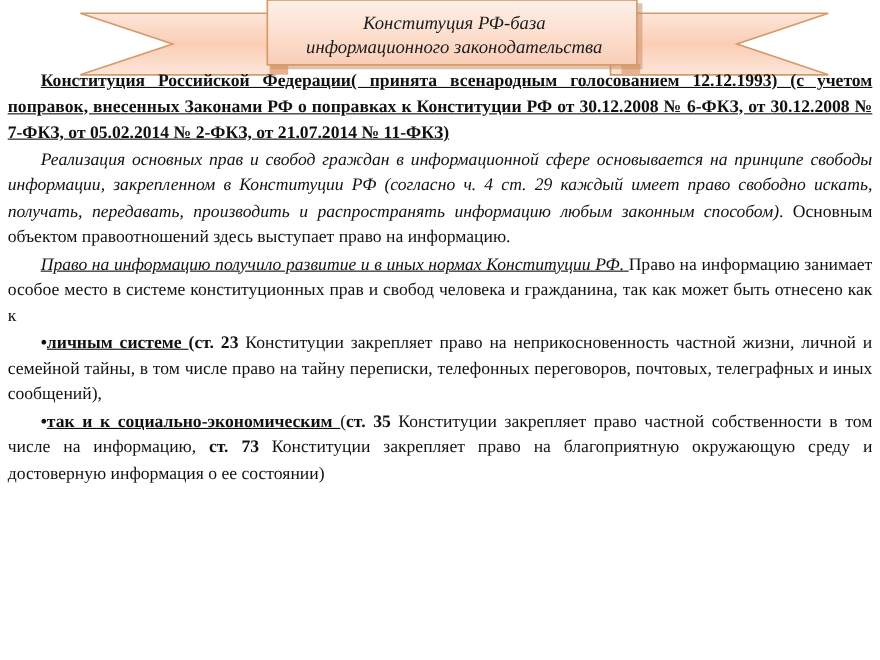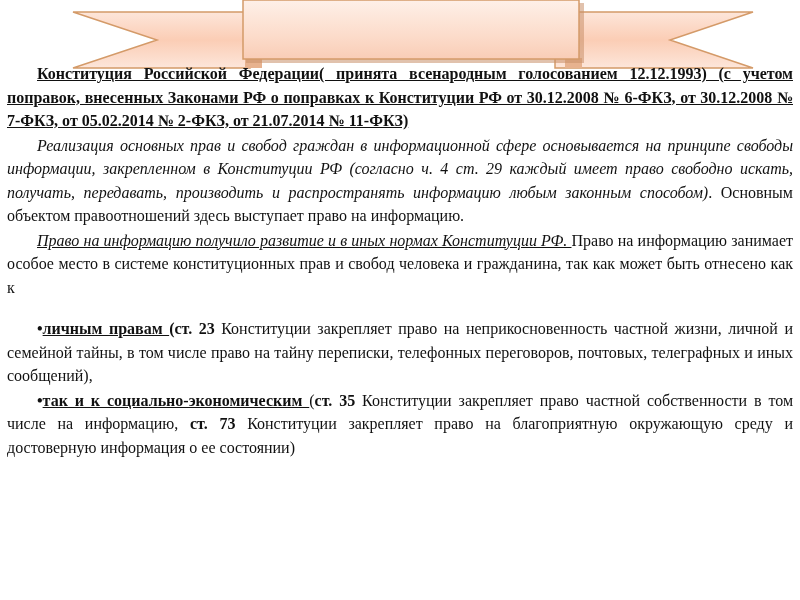--- a/index.html
+++ b/index.html
@@ -46,31 +46,35 @@
 
     <polygon points="555,12 753,12 670,40 753,68 555,68" fill="url(#rib)" stroke="#d49a68" stroke-width="1.5"></polygon>
 
     <polygon points="245,58 262,58 262,68 245,68" fill="#e7b28f"></polygon>
     <polygon points="565,58 582,58 582,68 565,68" fill="#e7b28f"></polygon>
 
     <rect x="246" y="3" width="338" height="60" fill="#c8906a" opacity="0.55"></rect>
 
     <rect x="243" y="0" width="336" height="59" fill="url(#box)" stroke="#d49a68" stroke-width="1.5"></rect>
   </svg>
+  <div class="banner-title">
+    <span>Конституция РФ-база</span>
+    <span>информационного законодательства</span>
+  </div>
 </div>
 
 <div class="content">
   <p style="margin-bottom:1px;">
     <span class="b u">Конституция Российской Федерации( принята всенародным голосованием 12.12.1993) (с учетом поправок, внесенных Законами РФ о поправках к Конституции РФ от 30.12.2008 № 6-ФКЗ, от 30.12.2008 № 7-ФКЗ, от 05.02.2014 № 2-ФКЗ, от 21.07.2014 № 11-ФКЗ)</span>
   </p>
   <p style="margin-bottom:1px;">
     <span class="i">Реализация основных прав и свобод граждан в информационной сфере основывается на принципе свободы информации, закрепленном в Конституции РФ (согласно ч. 4 ст. 29 каждый имеет право свободно искать, получать, передавать, производить и распространять информацию любым законным способом)</span><span>. Основным объектом правоотношений здесь выступает право на информацию.</span>
   </p>
-  <p style="margin-bottom:18px;">
+  <p style="margin-bottom:1px;">
     <span class="i u">Право на информацию получило развитие и в иных нормах Конституции РФ. </span><span>Право на информацию занимает особое место в системе конституционных прав и свобод человека и гражданина, так как может быть отнесено как к</span>
   </p>
   <p style="margin-bottom:1px;">
-    <span class="bullet">•</span><span class="b u">личным правам </span><span class="b">(ст. 23</span><span> Конституции закрепляет право на неприкосновенность частной жизни, личной и семейной тайны, в том числе право на тайну переписки, телефонных переговоров, почтовых, телеграфных и иных сообщений),</span>
+    <span class="bullet">•</span><span class="b u">личным системе </span><span class="b">(ст. 23</span><span> Конституции закрепляет право на неприкосновенность частной жизни, личной и семейной тайны, в том числе право на тайну переписки, телефонных переговоров, почтовых, телеграфных и иных сообщений),</span>
   </p>
   <p>
     <span class="bullet">•</span><span class="b u">так и к социально-экономическим </span><span>(</span><span class="b">ст. 35</span><span> Конституции закрепляет право частной собственности в том числе на информацию, </span><span class="b">ст. 73</span><span> Конституции закрепляет право на благоприятную окружающую среду и достоверную информация о ее состоянии)</span>
   </p>
 </div>
 
 </body></html>

